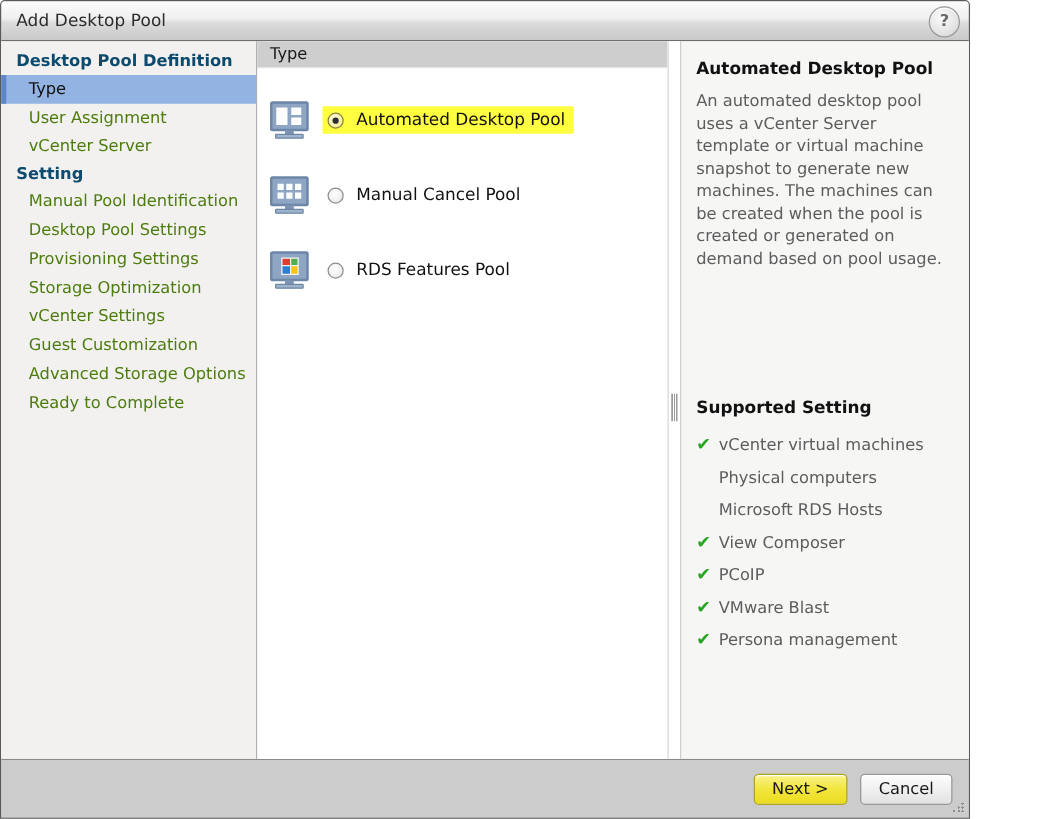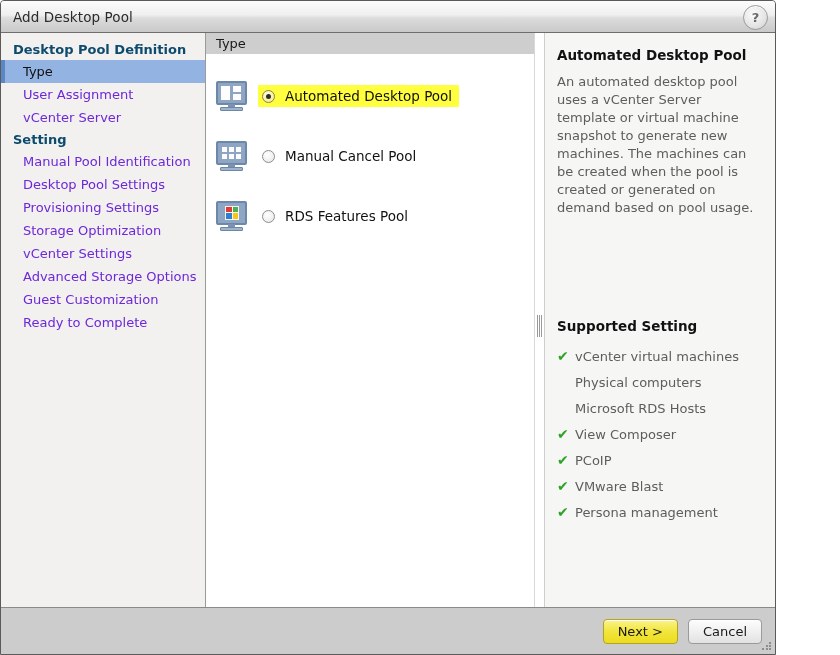--- a/index.html
+++ b/index.html
@@ -84,21 +84,21 @@
     box-sizing: border-box;
   }
   .nav-group {
     font-weight: bold;
     font-size: 13px;
     color: #0c4a6e;
     padding: 3px 0 3px 12px;
   }
   .nav-item {
     font-size: 13px;
-    color: #6d28d9;
+    color: #4d7c0f;
     padding: 3px 0 3px 22px;
     line-height: 17px;
     cursor: default;
   }
   .nav-item.active {
     background: #93b3e2;
     color: #111111;
     border-left: 4px solid #5c86c4;
     padding-left: 18px;
   }
@@ -376,22 +376,22 @@
       <div class="nav-item active">Type</div>
       <div class="nav-item">User Assignment</div>
       <div class="nav-item">vCenter Server</div>
 
       <div class="nav-group">Setting</div>
       <div class="nav-item">Manual Pool Identification</div>
       <div class="nav-item">Desktop Pool Settings</div>
       <div class="nav-item">Provisioning Settings</div>
       <div class="nav-item">Storage Optimization</div>
       <div class="nav-item">vCenter Settings</div>
+      <div class="nav-item">Guest Customization</div>
       <div class="nav-item">Advanced Storage Options</div>
-      <div class="nav-item">Guest Customization</div>
       <div class="nav-item">Ready to Complete</div>
     </div>
 
     <div class="center">
       <div class="section-header">
         <span>Type</span>
       </div>
 
       <div class="options">
 

